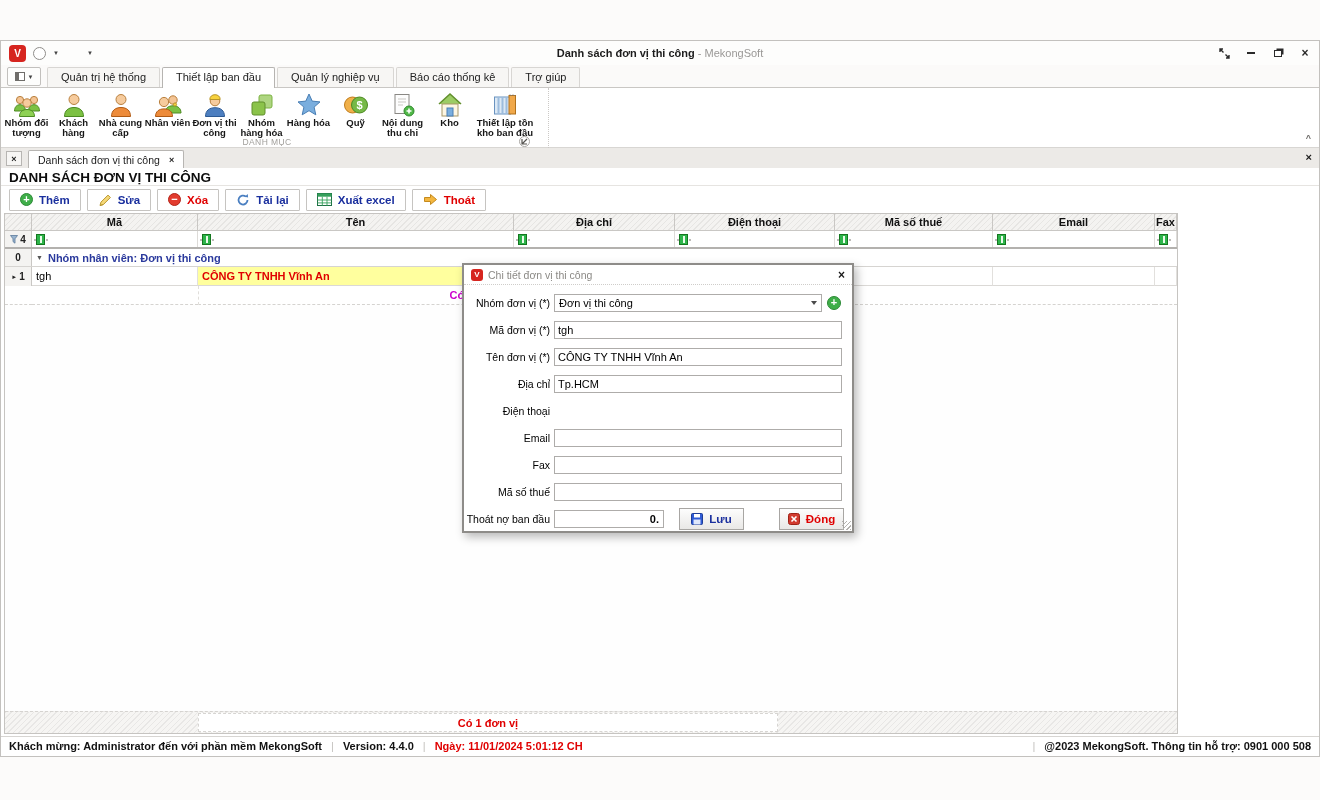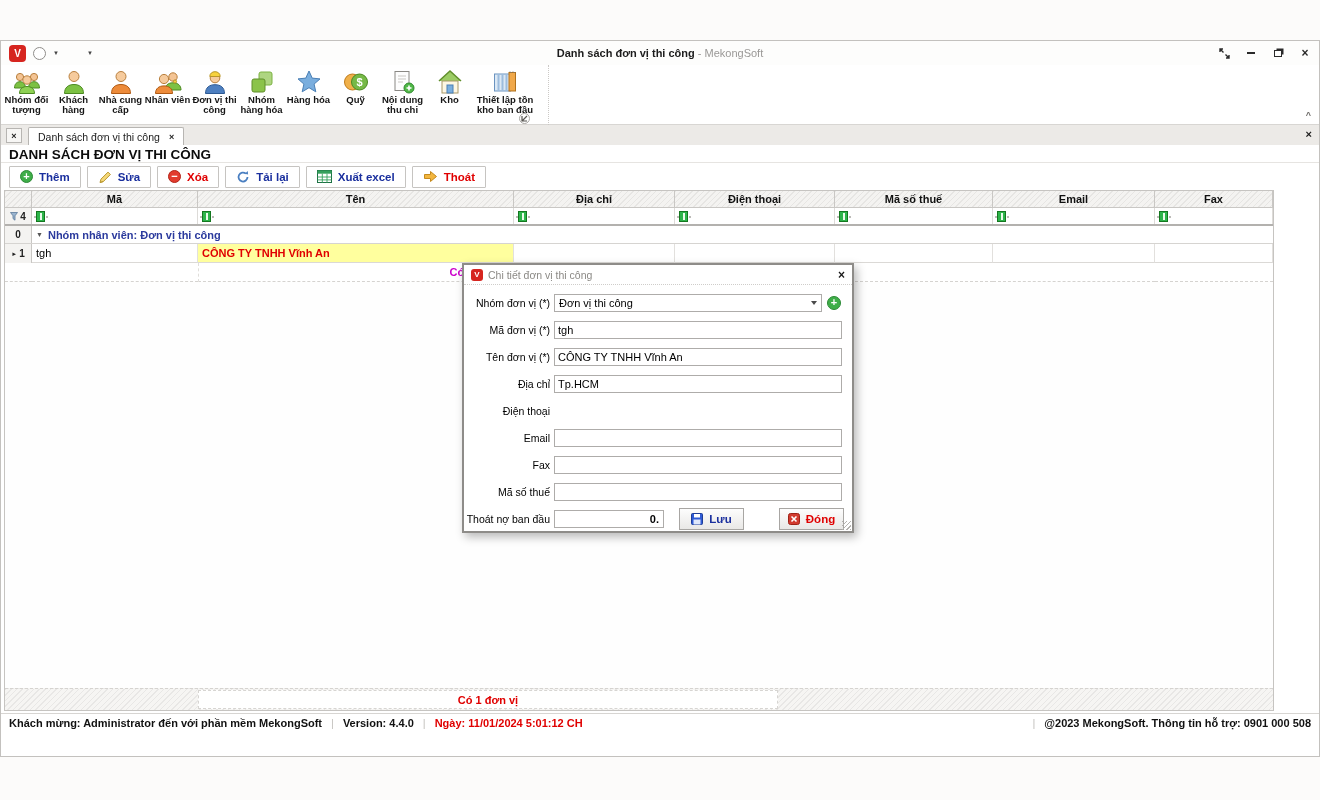--- a/index.html
+++ b/index.html
@@ -53,21 +53,21 @@
   
   .page-title { height:18px; padding:2px 0 0 8px; font-size:13.5px; font-weight:bold; color:#0d0d0d; border-bottom:1px solid #e6e4e1; }
   .actions { height:27px; display:flex; align-items:center; gap:6px; padding-left:8px; }
   .abtn { height:22px; display:inline-flex; align-items:center; gap:6px; padding:0 10px; border:1px solid #c6c4c1; background:#fff; font-size:11.5px; font-weight:bold; border-radius:1px; }
   .abtn.navy { color:#1a2f9e; } .abtn.red { color:#e00000; }
   .ic-circle { width:13px; height:13px; border-radius:50%; display:flex; align-items:center; justify-content:center; color:#fff; font-size:11px; font-weight:bold; line-height:11px; }
   .ic-green { background:#3fae49; border:1px solid #2c8a36; }
   .ic-red { background:#e23b2e; border:1px solid #b32418; }
 
   
-  .grid { margin:0 2px 0 3px; width:1270px; border:1px solid #c6c4c1; background:#fff; font-size:11px; }
+  .grid { margin:0 2px 0 3px; width:1174px; border:1px solid #c6c4c1; background:#fff; font-size:11px; }
   .grow { display:grid; grid-template-columns:27px 166px 316px 161px 160px 158px 162px 1fr; }
   .gcell { border-right:1px solid #e2e0dd; padding-left:4px; display:flex; align-items:center; overflow:hidden; white-space:nowrap; }
   .ghead { height:17px; }
   .ghead .gcell { justify-content:center; font-weight:bold; border-right:1px solid #c9c7c4; border-bottom:1px solid #c9c7c4; color:#111; padding-left:0; }
   .ghead .gcell.hatch { background-color:#f4f3f1; }
   .gind { background:#f4f3f1; border-right:1px solid #c9c7c4; display:flex; align-items:center; justify-content:center; gap:2px; font-size:10px; font-weight:bold; color:#222; }
   .gfilter { height:18px; border-bottom:2px solid #b3b1ae; }
   .gfilter .gcell { border-right:1px solid #dddbd8; }
   .filter-box { width:9px; height:11px; background:#2db44a; border:1px solid #14771f; box-shadow:inset 0 0 0 1.5px #fff inset; position:relative; }
   .filter-box::before { content:""; position:absolute; left:3px; top:1px; width:2px; height:7px; background:#eafBea; }
@@ -139,20 +139,31 @@
         <span class="wc">
             <span class="wc-min-bar"></span>
           </span>
         <span class="wc">
             <span class="wc-restore"></span>
           </span>
         <span class="wc">×</span>
       </div>
     </div>
 
+    <div class="ribbon-tabs">
+      <div class="rt-launcher">
+        <span class="rt-pane"></span>
+        <span class="qat-caret">▼</span>
+      </div>
+      <div class="tab">Quản trị hệ thống</div>
+      <div class="tab active">Thiết lập ban đầu</div>
+      <div class="tab">Quản lý nghiệp vụ</div>
+      <div class="tab">Báo cáo thống kê</div>
+      <div class="tab">Trợ giúp</div>
+    </div>
 
     <div class="ribbon-body">
       <div class="ribbon-group">
         <div class="ribbon-items">
 
           <div class="ritem">
             <span class="ric">
               <svg width="28" height="26" viewBox="0 0 28 26">
                 <circle cx="7" cy="8" r="3.6" fill="#f4c494" stroke="#b9803e"></circle>
                   <circle cx="21" cy="8" r="3.6" fill="#f4c494" stroke="#b9803e"></circle>
@@ -268,20 +279,21 @@
                 <rect x="2.5" y="5" width="16" height="17" fill="#dce9f5" stroke="#6a93c0"></rect>
                 <path d="M6.5 5v17M10.5 5v17M14.5 5v17" stroke="#9cbcdd" stroke-width="2"></path>
                 <rect x="17" y="3.5" width="6.5" height="18.5" fill="#f0a84a" stroke="#b0711c"></rect>
                 <path d="M18 2.5l1.5 1.5M21 2.5l1.5 1.5" stroke="#7a7a7a"></path>
               </svg>
             </span>
             <span>Thiết lập tồn kho ban đầu</span>
           </div>
         </div>
 
+        <div class="rgroup-label">DANH MỤC</div>
         <div class="rgroup-launcher">
           <svg width="7" height="7" viewBox="0 0 7 7">
               <path d="M1 1v5h5M1 6L6 1" stroke="#55534f" stroke-width="1.2" fill="none"></path>
             </svg>
         </div>
       </div>
       <div class="ribbon-collapse">^</div>
     </div>
 
     <div class="doc-strip hatch">

